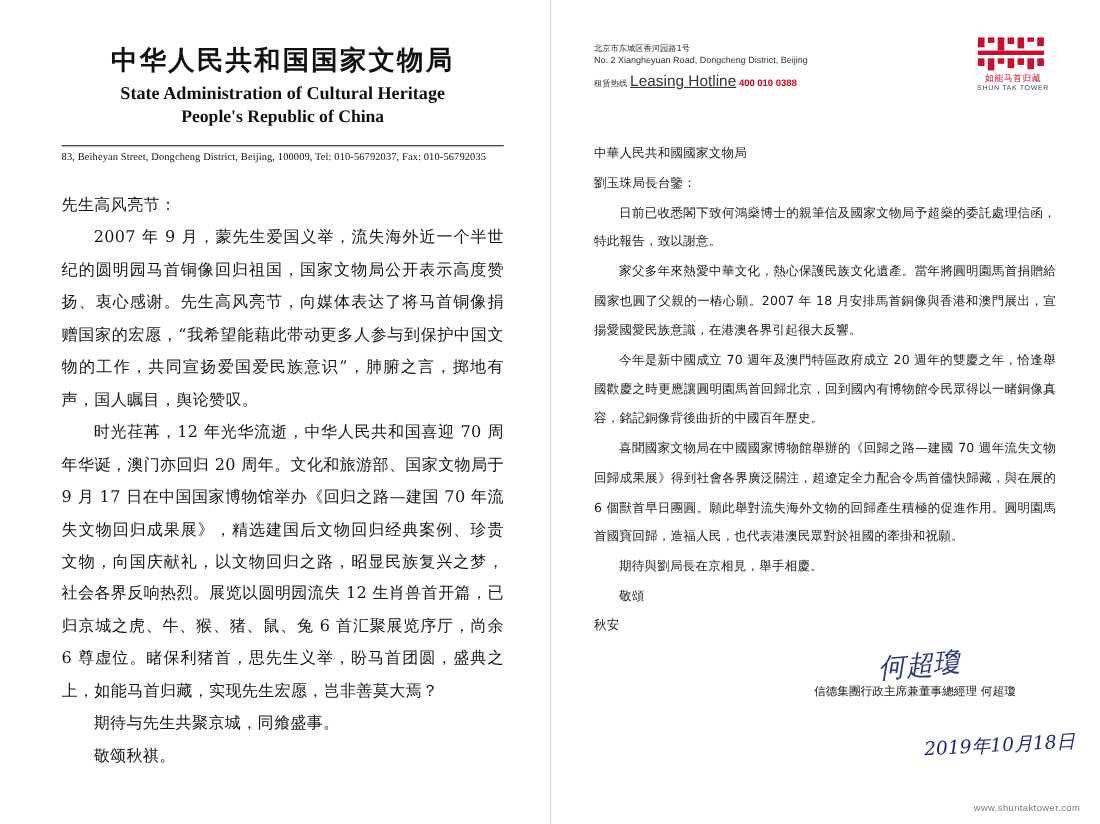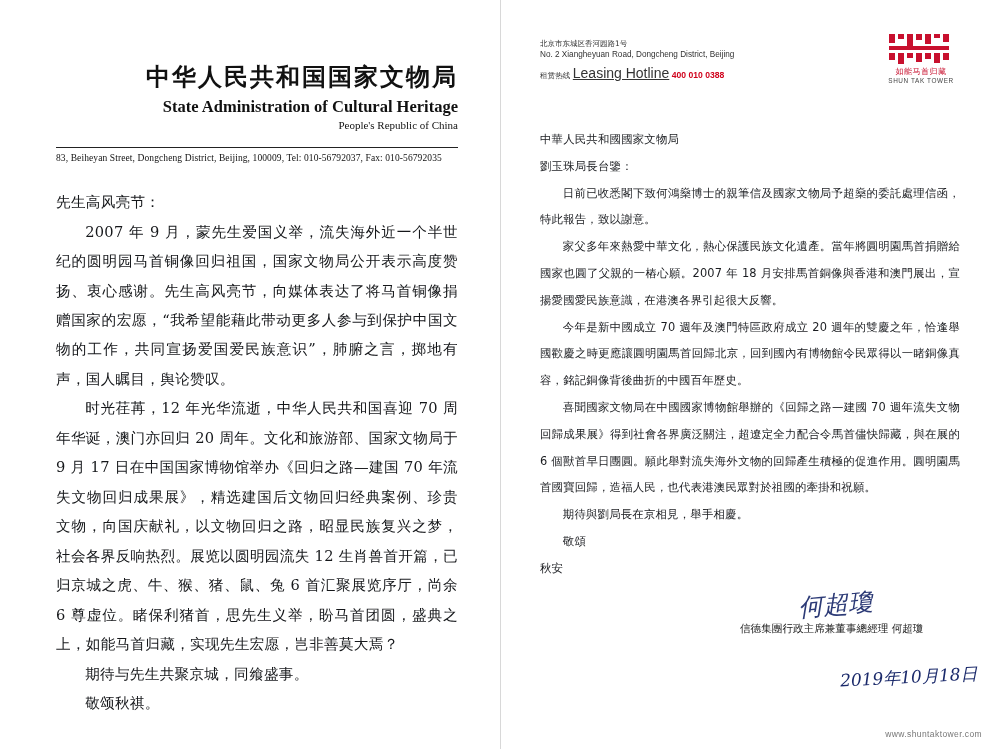--- a/index.html
+++ b/index.html
@@ -35,43 +35,42 @@
   .letter-left {
     position: absolute;
     left: 0;
     top: 0;
     width: 500px;
     height: 749px;
     box-sizing: border-box;
     padding: 40px 42px 20px 56px;
   }
   .lh-header {
-    text-align: right;
-    margin-top: 22px;
+    text-align: center;
   }
   .lh-cn {
     font-family: "DejaVu Serif", serif;
     font-size: 24px;
     font-weight: bold;
     letter-spacing: 2px;
     color: #111;
     line-height: 1.25;
   }
   .lh-en1 {
     font-family: "Liberation Serif", serif;
     font-size: 16.5px;
     font-weight: bold;
     color: #111;
     line-height: 1.35;
     margin-top: 4px;
   }
   .lh-en2 {
     font-family: "Liberation Serif", serif;
-    font-size: 11px;
-    font-weight: normal;
+    font-size: 16px;
+    font-weight: bold;
     color: #111;
     line-height: 1.35;
   }
   .lh-rule {
     margin: 14px 0 0 0;
     height: 1px;
     background: #222;
     width: 100%;
   }
   .lh-addr {

